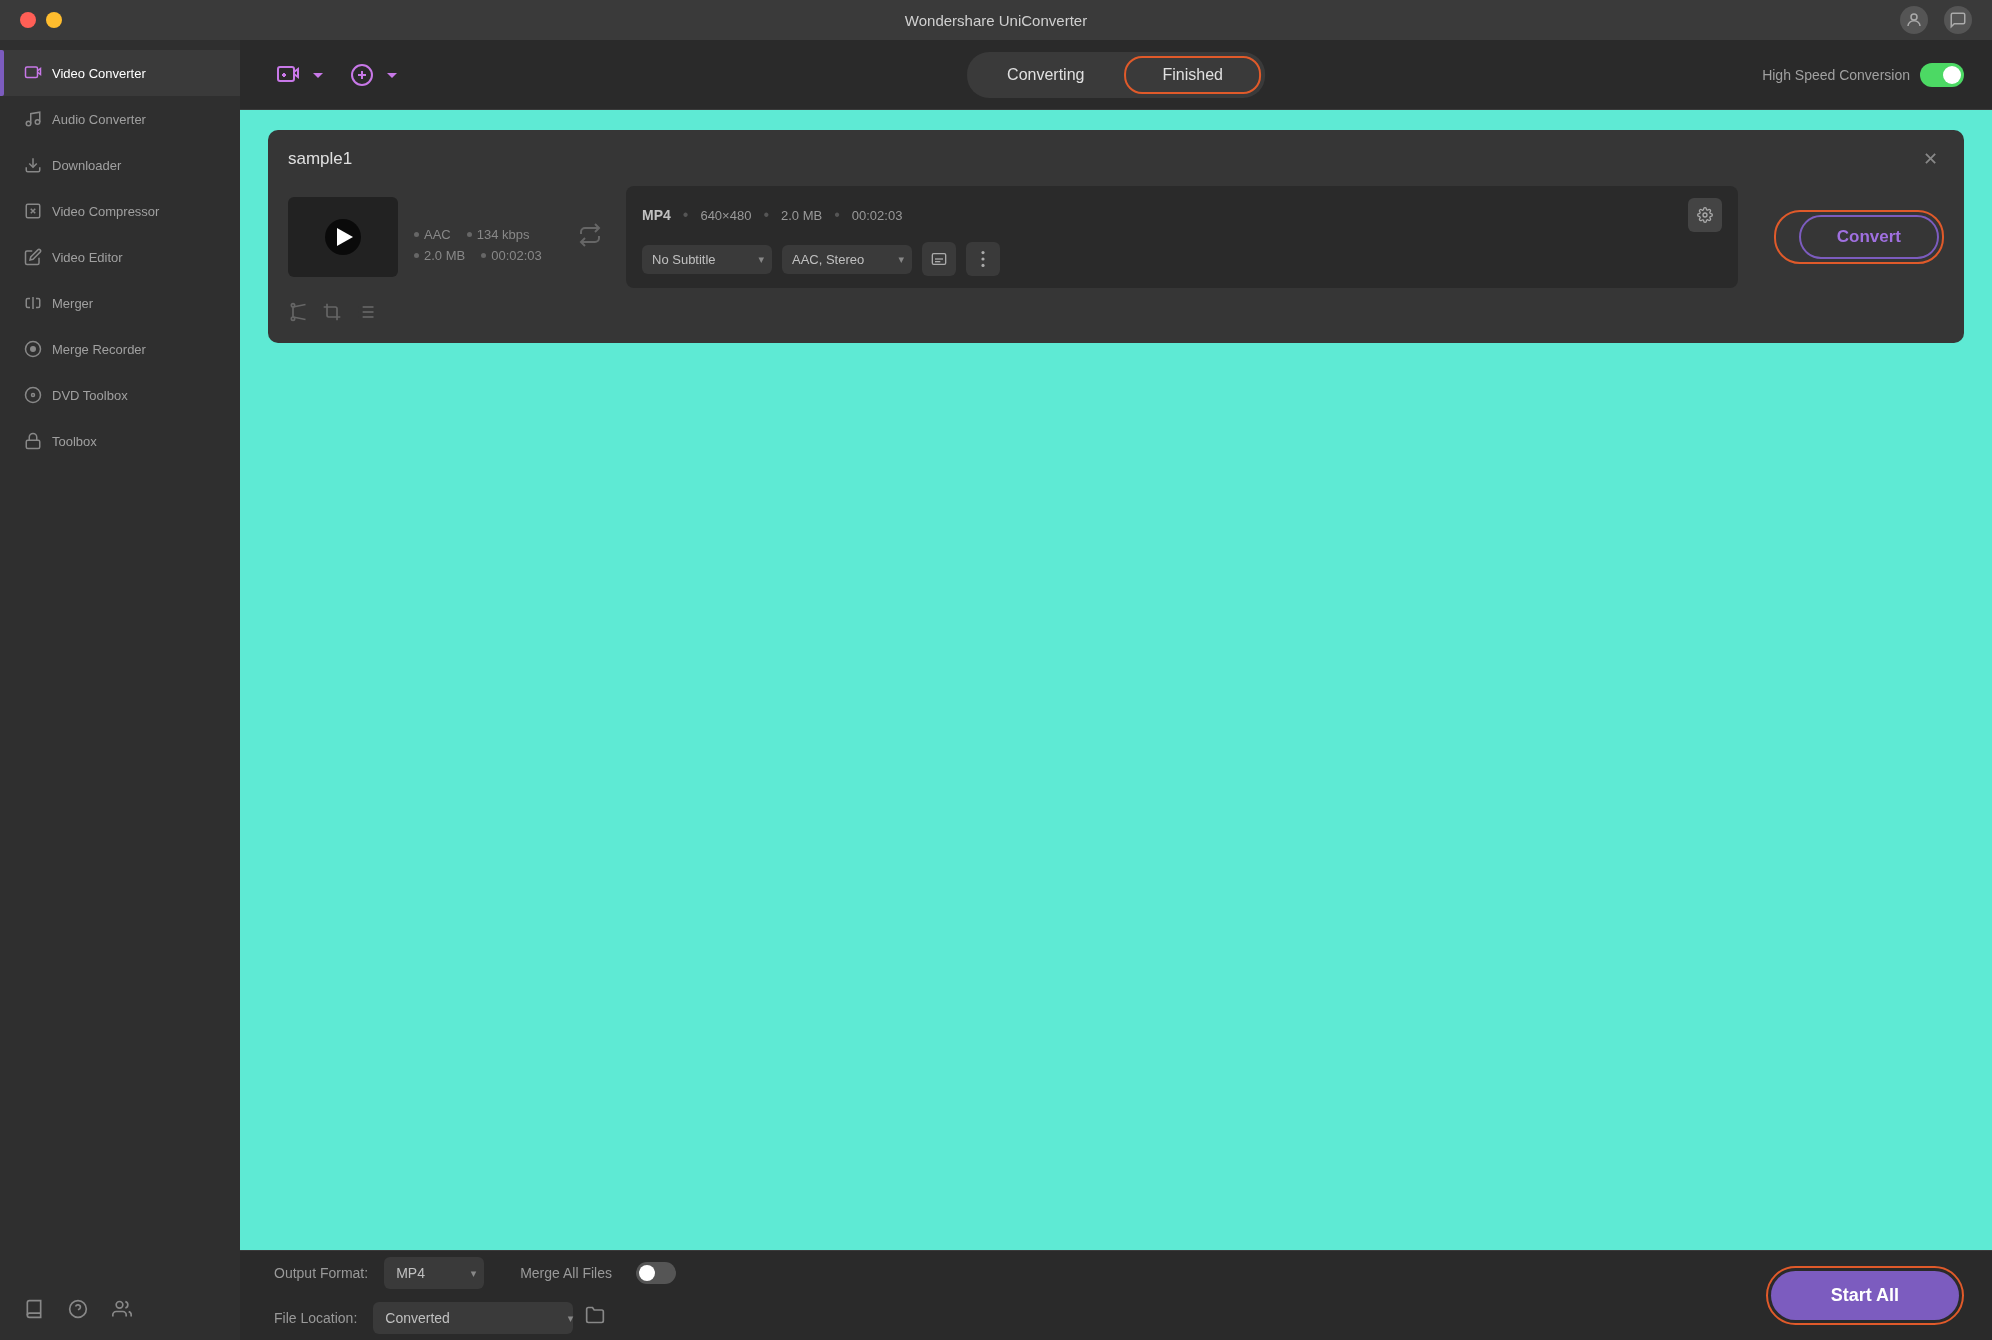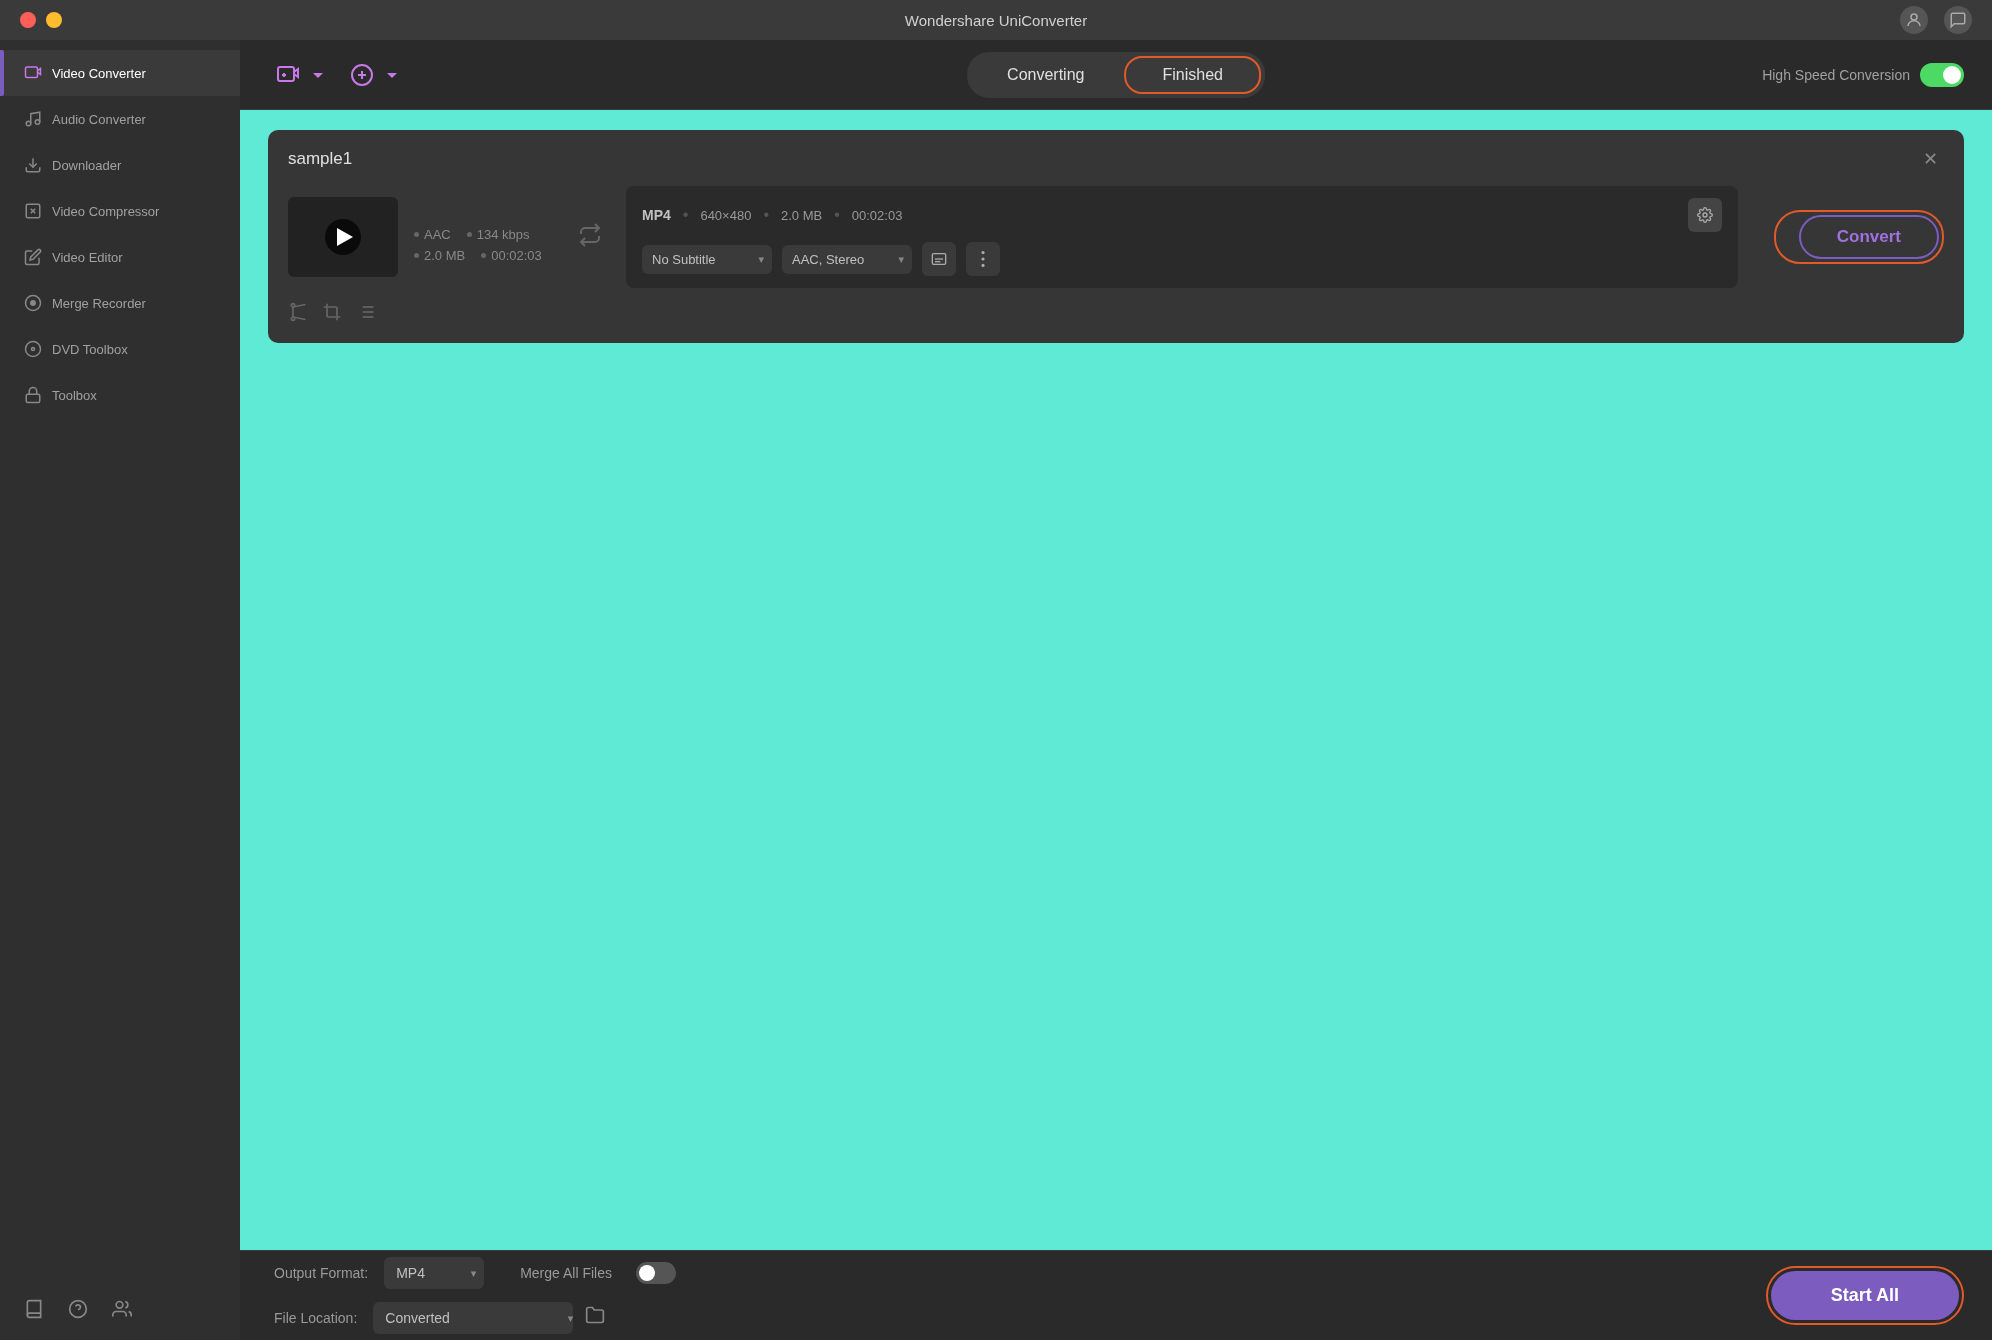--- a/index.html
+++ b/index.html
@@ -627,20 +627,28 @@
           <path d="M9 9l6 6M15 9l-6 6"></path>
       </svg>
       <span>Video Compressor</span>
     </div>
     <div class="sidebar-item">
       <svg width="18" height="18" viewBox="0 0 24 24" fill="none" stroke="#888" stroke-width="2">
         <path d="M11 4H4a2 2 0 00-2 2v14a2 2 0 002 2h14a2 2 0 002-2v-7"></path>
           <path d="M18.5 2.5a2.121 2.121 0 013 3L12 15l-4 1 1-4 9.5-9.5z"></path>
       </svg>
       <span>Video Editor</span>
+    </div>
+    <div class="sidebar-item">
+      <svg width="18" height="18" viewBox="0 0 24 24" fill="none" stroke="#888" stroke-width="2">
+        <path d="M8 6H5a2 2 0 00-2 2v8a2 2 0 002 2h3"></path>
+          <path d="M16 6h3a2 2 0 012 2v8a2 2 0 01-2 2h-3"></path>
+          <line x1="12" y1="4" x2="12" y2="20"></line>
+      </svg>
+      <span>Merger</span>
     </div>
     <div class="sidebar-item">
       <svg width="18" height="18" viewBox="0 0 24 24" fill="none" stroke="#888" stroke-width="2">
         <circle cx="12" cy="12" r="10"></circle>
           <circle cx="12" cy="12" r="3" fill="#888"></circle>
       </svg>
       <span>Merge Recorder</span>
     </div>
     <div class="sidebar-item">
       <svg width="18" height="18" viewBox="0 0 24 24" fill="none" stroke="#888" stroke-width="2">

